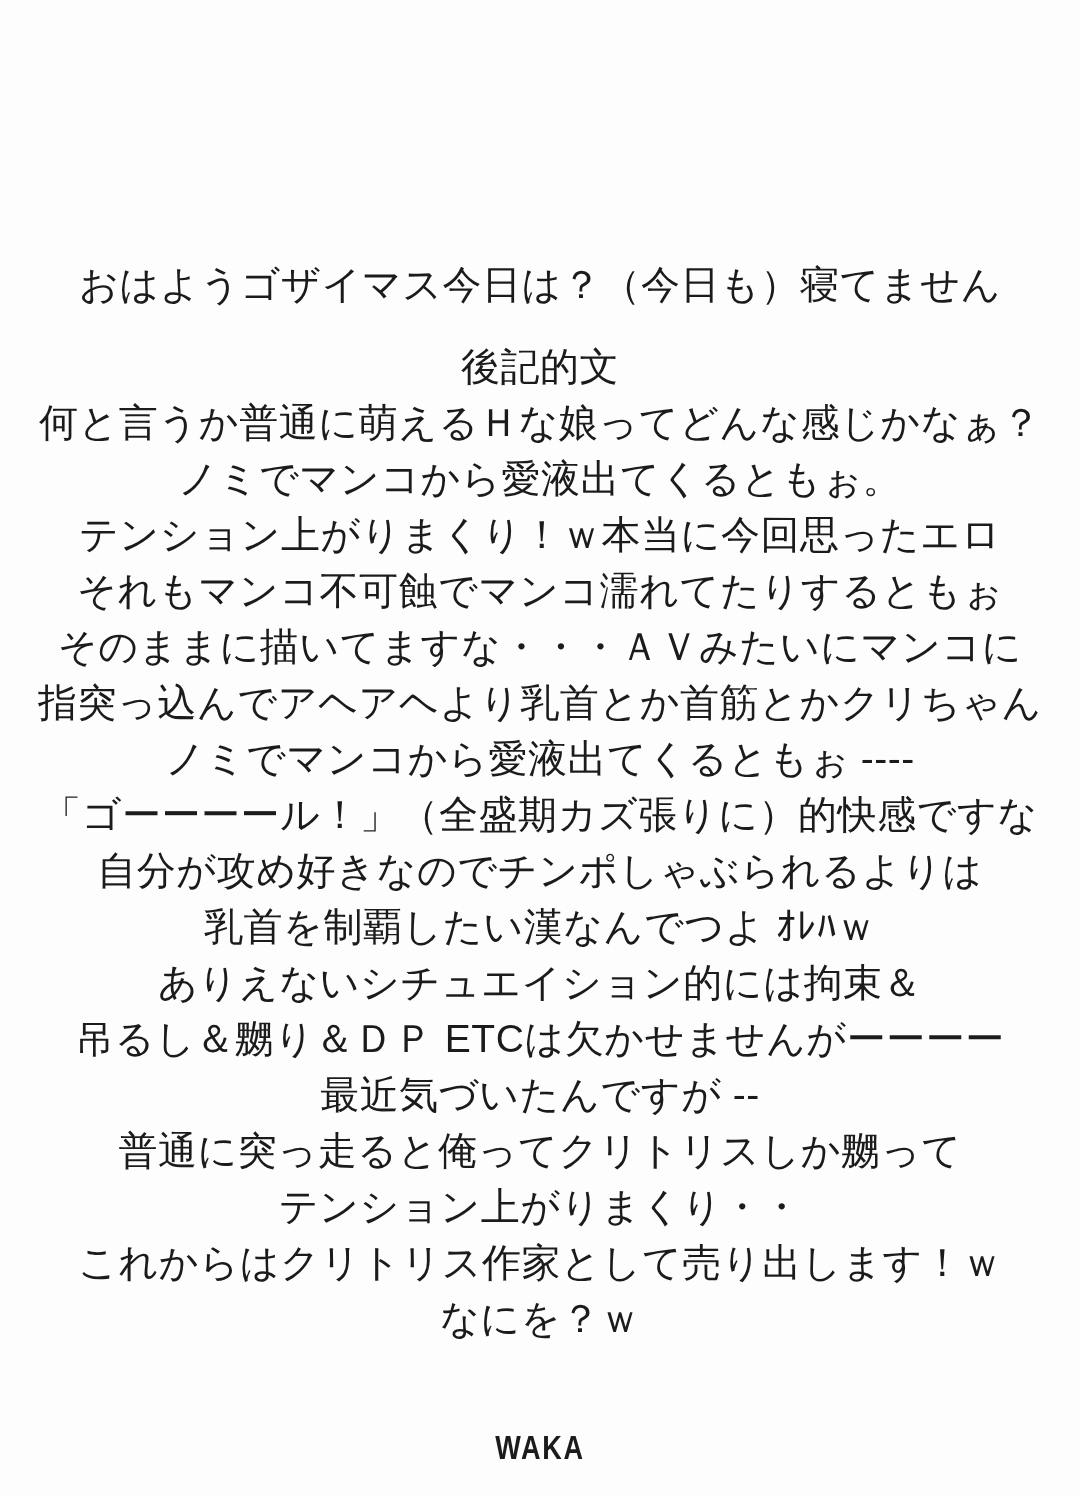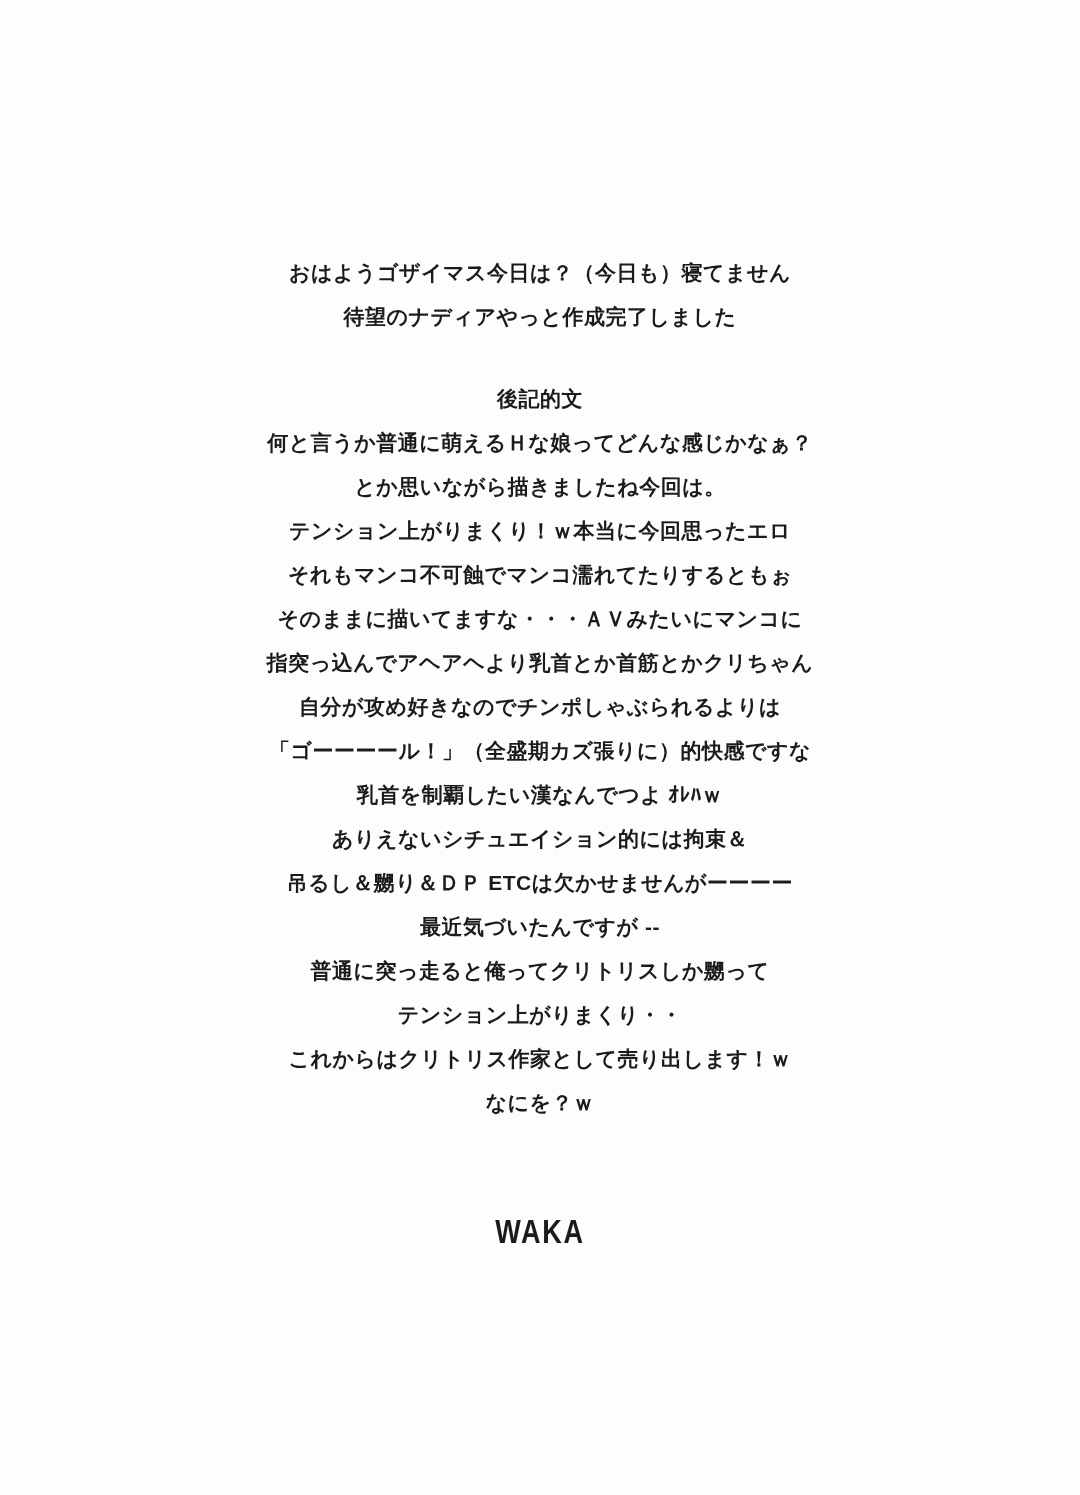--- a/index.html
+++ b/index.html
@@ -10,26 +10,26 @@
   .page {
     position: relative;
     width: 1080px;
     height: 1495px;
     background: #fdfdfd;
     overflow: hidden;
     font-family: "Liberation Sans", "DejaVu Sans", sans-serif;
     color: #1b1b1b;
   }
   .text-block p {
-    margin: 4px;
+    margin: 16px;
     padding: 0;
     text-align: center;
-    font-size: 21px;
+    font-size: 39px;
     line-height: 40px;
-    font-weight: 700;
+    font-weight: 400;
     letter-spacing: 0.5px;
     white-space: pre;
   }
   .intro-block {
     padding-top: 249px;
   }
   .afterword-block {
     margin-top: 42px;
   }
   .signature {
@@ -44,33 +44,33 @@
     transform-origin: center;
   }
 </style>
 </head>
 <body>
 
 <div class="page">
 
   <div class="text-block intro-block">
     <p>おはようゴザイマス今日は？（今日も）寝てません</p>
-    <p>待望のナディアやっと作成完了しました</p>
   </div>
 
   <div class="text-block afterword-block">
     <p>後記的文</p>
     <p>何と言うか普通に萌えるＨな娘ってどんな感じかなぁ？</p>
-    <p>とか思いながら描きましたね今回は。</p>
+    <p>ノミでマンコから愛液出てくるともぉ。</p>
     <p>テンション上がりまくり！ｗ本当に今回思ったエロ</p>
     <p>それもマンコ不可蝕でマンコ濡れてたりするともぉ</p>
     <p>そのままに描いてますな・・・ＡＶみたいにマンコに</p>
     <p>指突っ込んでアヘアヘより乳首とか首筋とかクリちゃん</p>
+    <p>ノミでマンコから愛液出てくるともぉ ----</p>
+    <p>「ゴーーーール！」（全盛期カズ張りに）的快感ですな</p>
     <p>自分が攻め好きなのでチンポしゃぶられるよりは</p>
-    <p>「ゴーーーール！」（全盛期カズ張りに）的快感ですな</p>
     <p>乳首を制覇したい漢なんでつよ ｵﾚﾊｗ</p>
     <p>ありえないシチュエイション的には拘束＆</p>
     <p>吊るし＆嬲り＆ＤＰ ETCは欠かせませんがーーーー</p>
     <p>最近気づいたんですが --</p>
     <p>普通に突っ走ると俺ってクリトリスしか嬲って</p>
     <p>テンション上がりまくり・・</p>
     <p>これからはクリトリス作家として売り出します！ｗ</p>
     <p>なにを？ｗ</p>
   </div>
 

